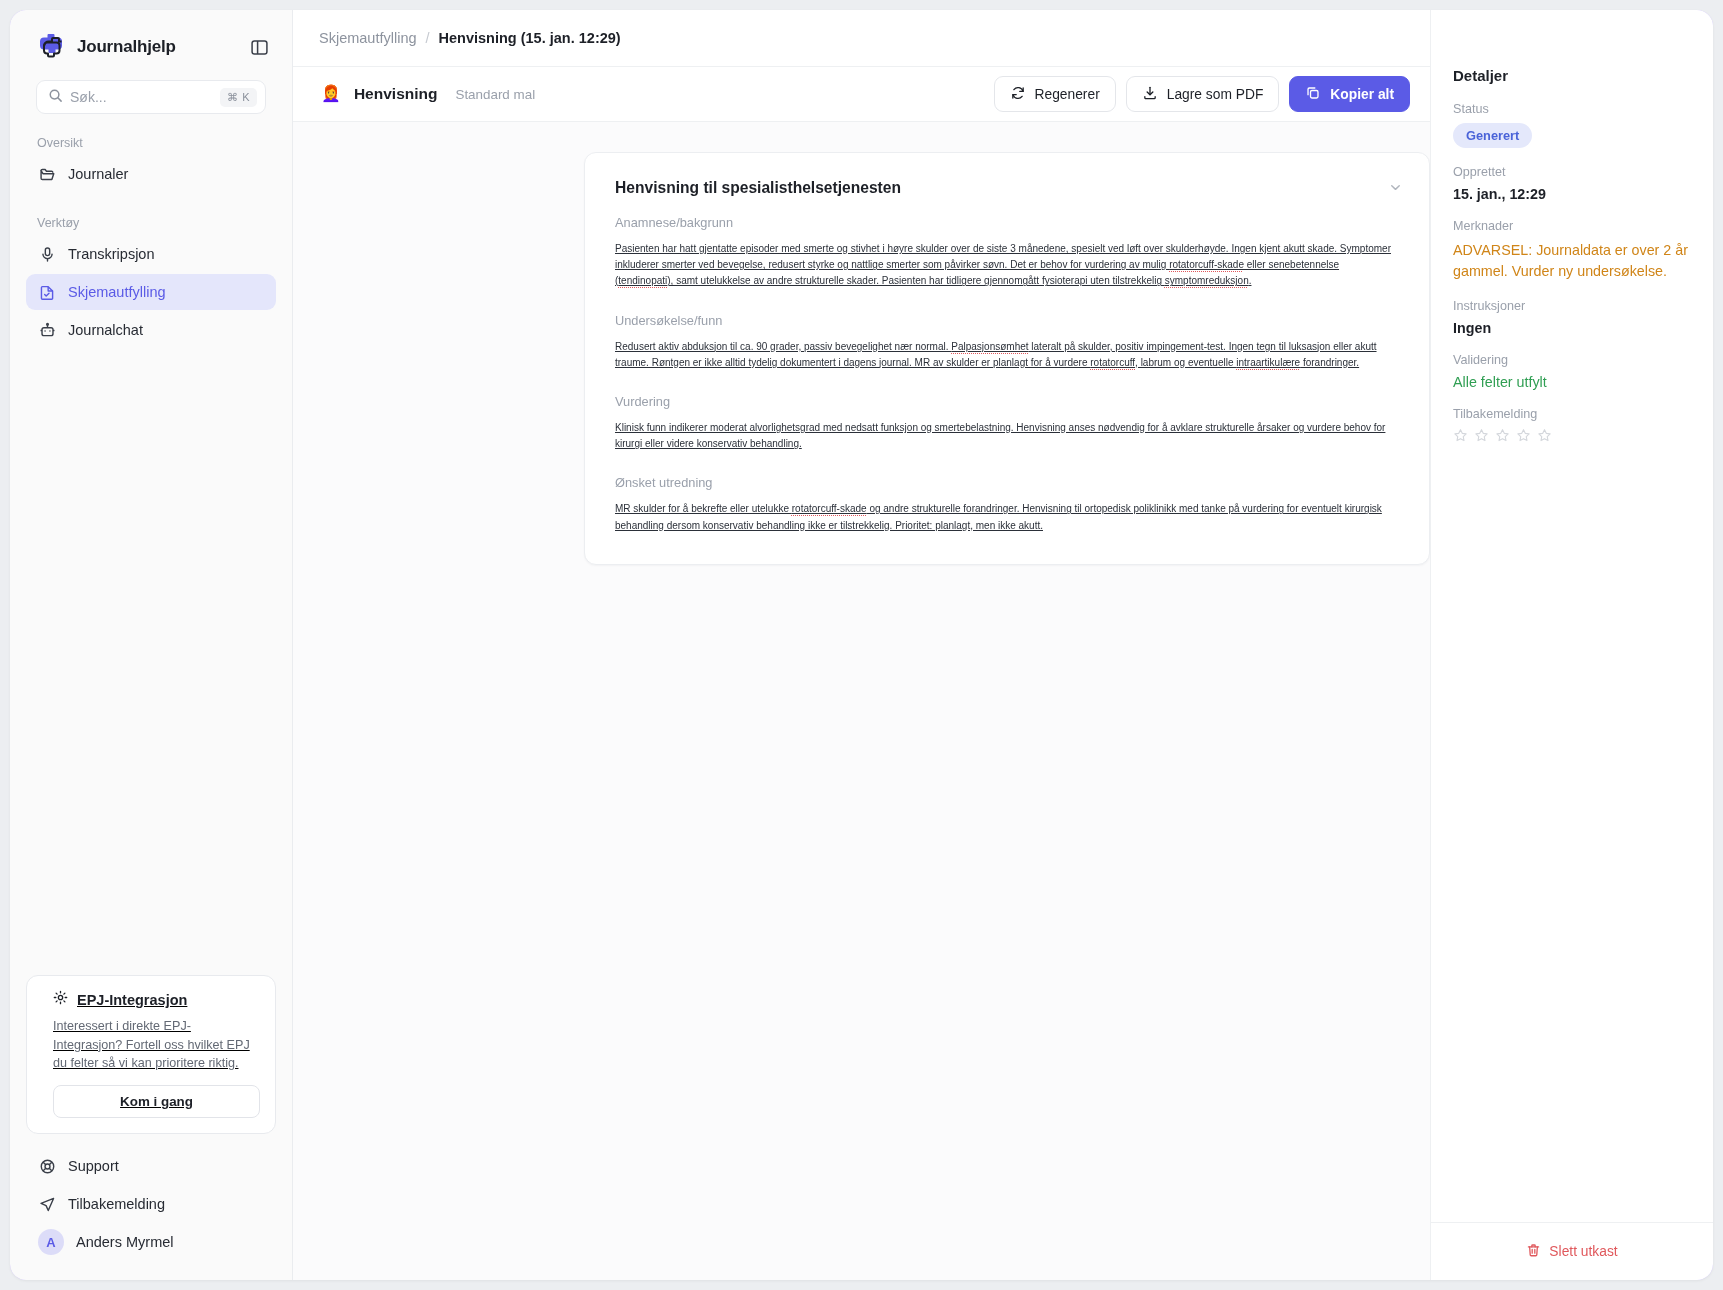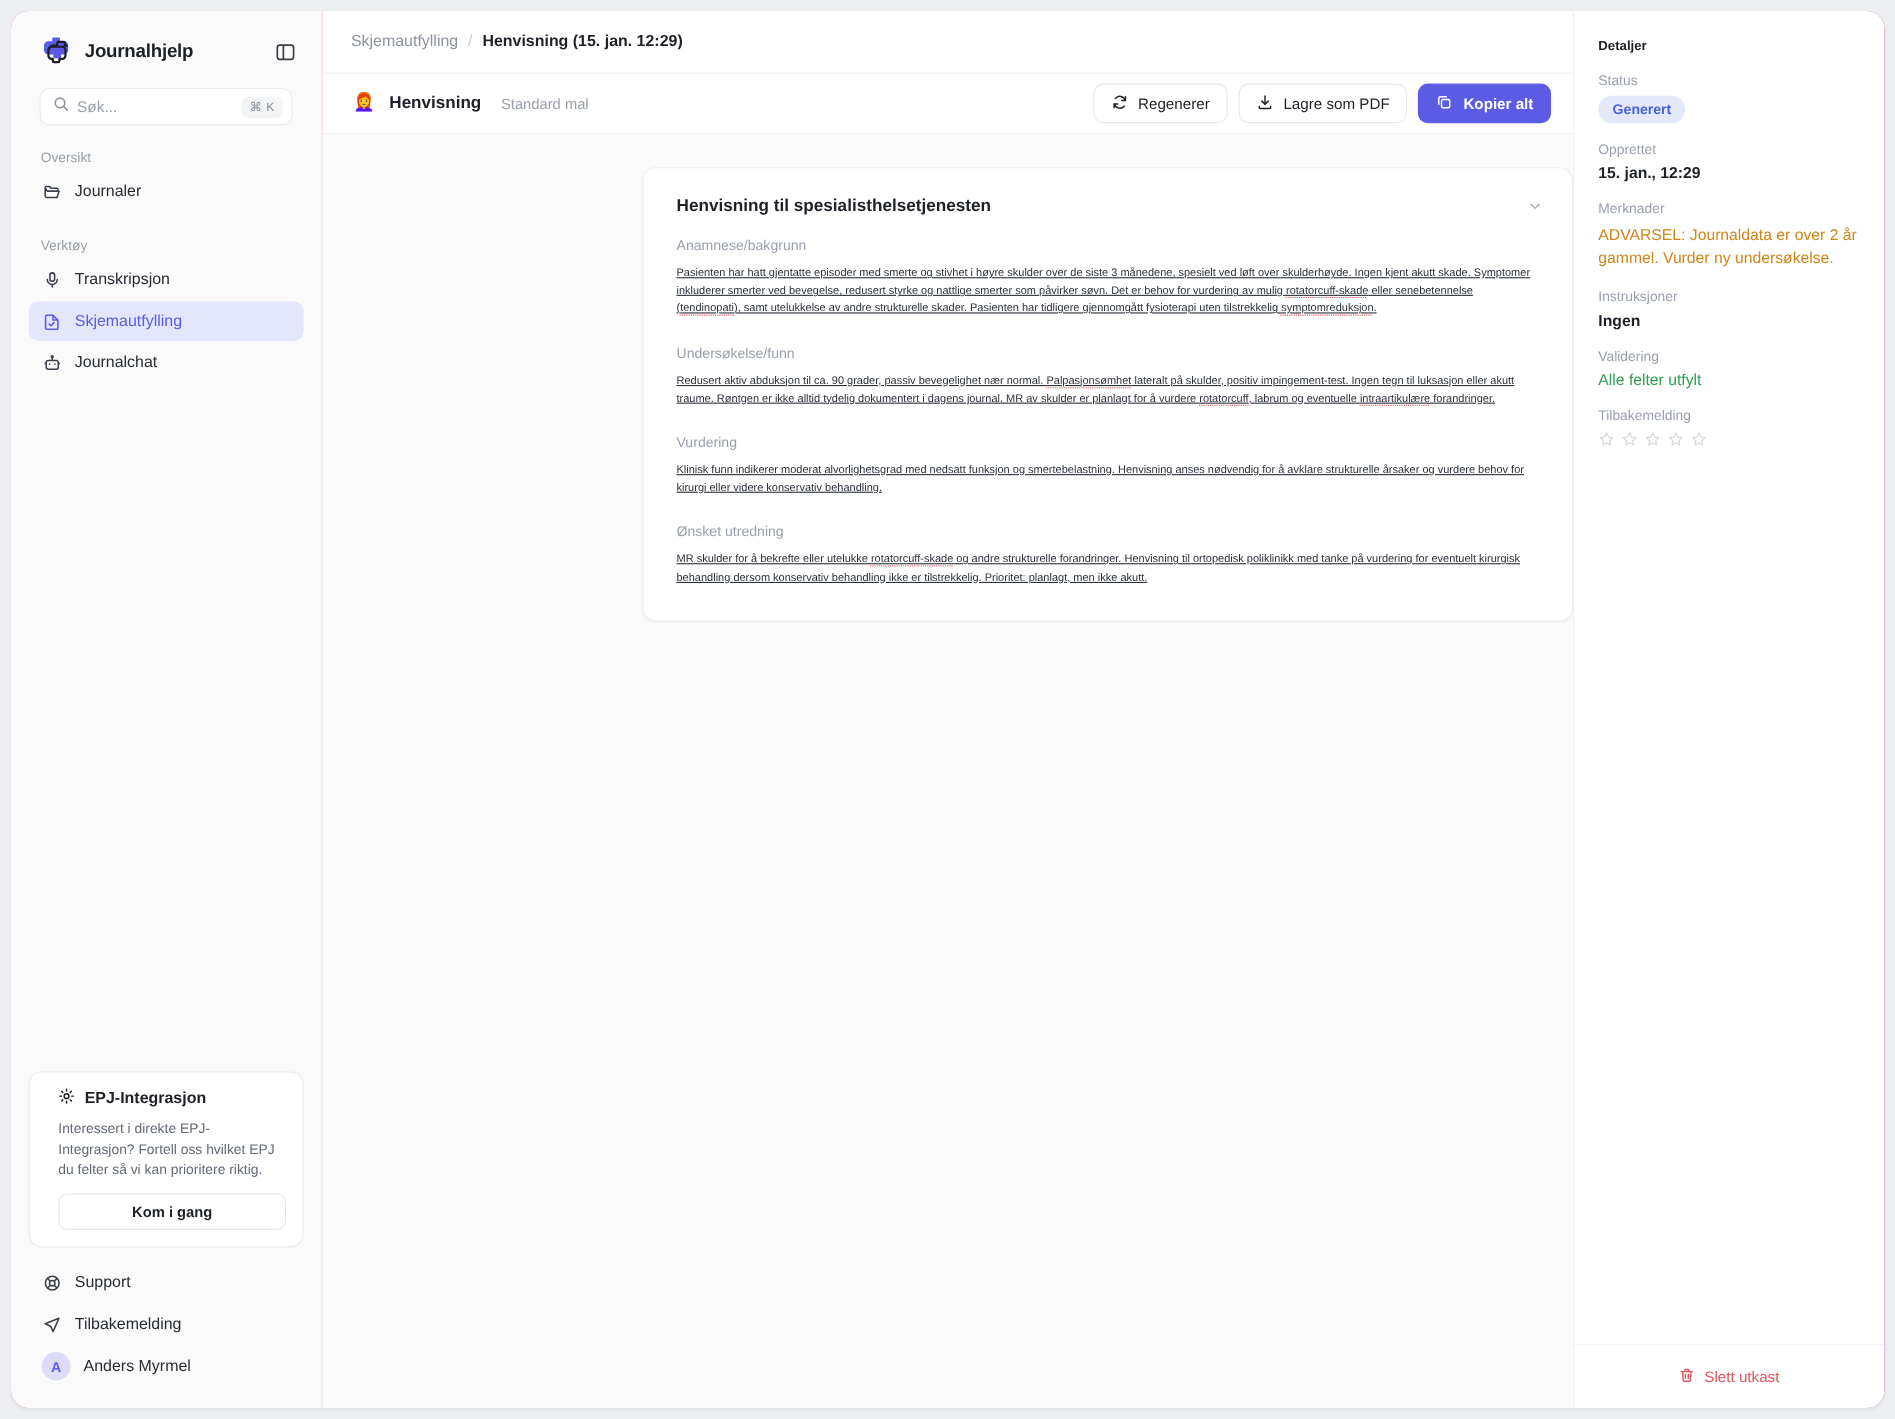--- a/index.html
+++ b/index.html
@@ -6,21 +6,21 @@
   html, body {
     width: 1723px; height: 1290px;
     background: #eceef1;
     font-family: "Liberation Sans", sans-serif;
     -webkit-font-smoothing: antialiased;
   }
   .app {
     position: absolute;
     left: 10px; top: 10px;
     width: 1703px; height: 1270px;
-    background: #ec4899;
+    background: #c4b5fd;
     border-radius: 16px;
     overflow: hidden;
     display: flex;
     box-shadow: 0 1px 3px rgba(0,0,0,0.06);
   }
 
   
   .sidebar {
     width: 283px;
     flex: 0 0 283px;
@@ -85,20 +85,21 @@
   .nav-item.active .ico svg { stroke: #5b5be6; }
 
   .sidebar-spacer { flex: 1; }
 
   .promo {
     margin: 0 16px 14px 16px;
     border: 1px solid #e8eaee;
     border-radius: 12px;
     background: #fff;
     padding: 14px 15px 15px 26px;
+    text-decoration: underline;
   }
   .promo-head { display: flex; align-items: center; gap: 9px; margin-bottom: 8px; }
   .promo-title { font-size: 14.5px; font-weight: 700; color: #1d2027; }
   .promo-text { font-size: 12.6px; line-height: 1.45; color: #636974; margin-bottom: 13px; }
   .promo-btn {
     display: block; width: 100%;
     height: 33px; line-height: 31px;
     border: 1px solid #e2e4e9;
     border-radius: 8px;
     background: #fff;
@@ -193,21 +194,21 @@
         text-decoration-color: #e0585c; text-underline-offset: 3px; }
 
   
   .details {
     width: 283px; flex: 0 0 283px;
     border-left: 1px solid #eef0f2;
     display: flex; flex-direction: column;
     background: #fff;
   }
   .details-inner { padding: 24px 22px 0 22px; flex: 1; }
-  .details-title { font-size: 12px; font-weight: 700; color: #1d2027; margin-bottom: 18px; }
+  .details-title { font-size: 15px; font-weight: 700; color: #1d2027; margin-bottom: 18px; margin-top: 33px; }
   .d-label { font-size: 12.6px; color: #9aa0ab; margin-bottom: 7px; }
   .d-group { margin-bottom: 17px; }
   .badge {
     display: inline-block;
     background: #e4e8fb; color: #4a63d8;
     font-size: 12.8px; font-weight: 600;
     border-radius: 999px;
     padding: 5px 13px;
   }
   .d-value { font-size: 14.3px; color: #1d2027; font-weight: 600; }

